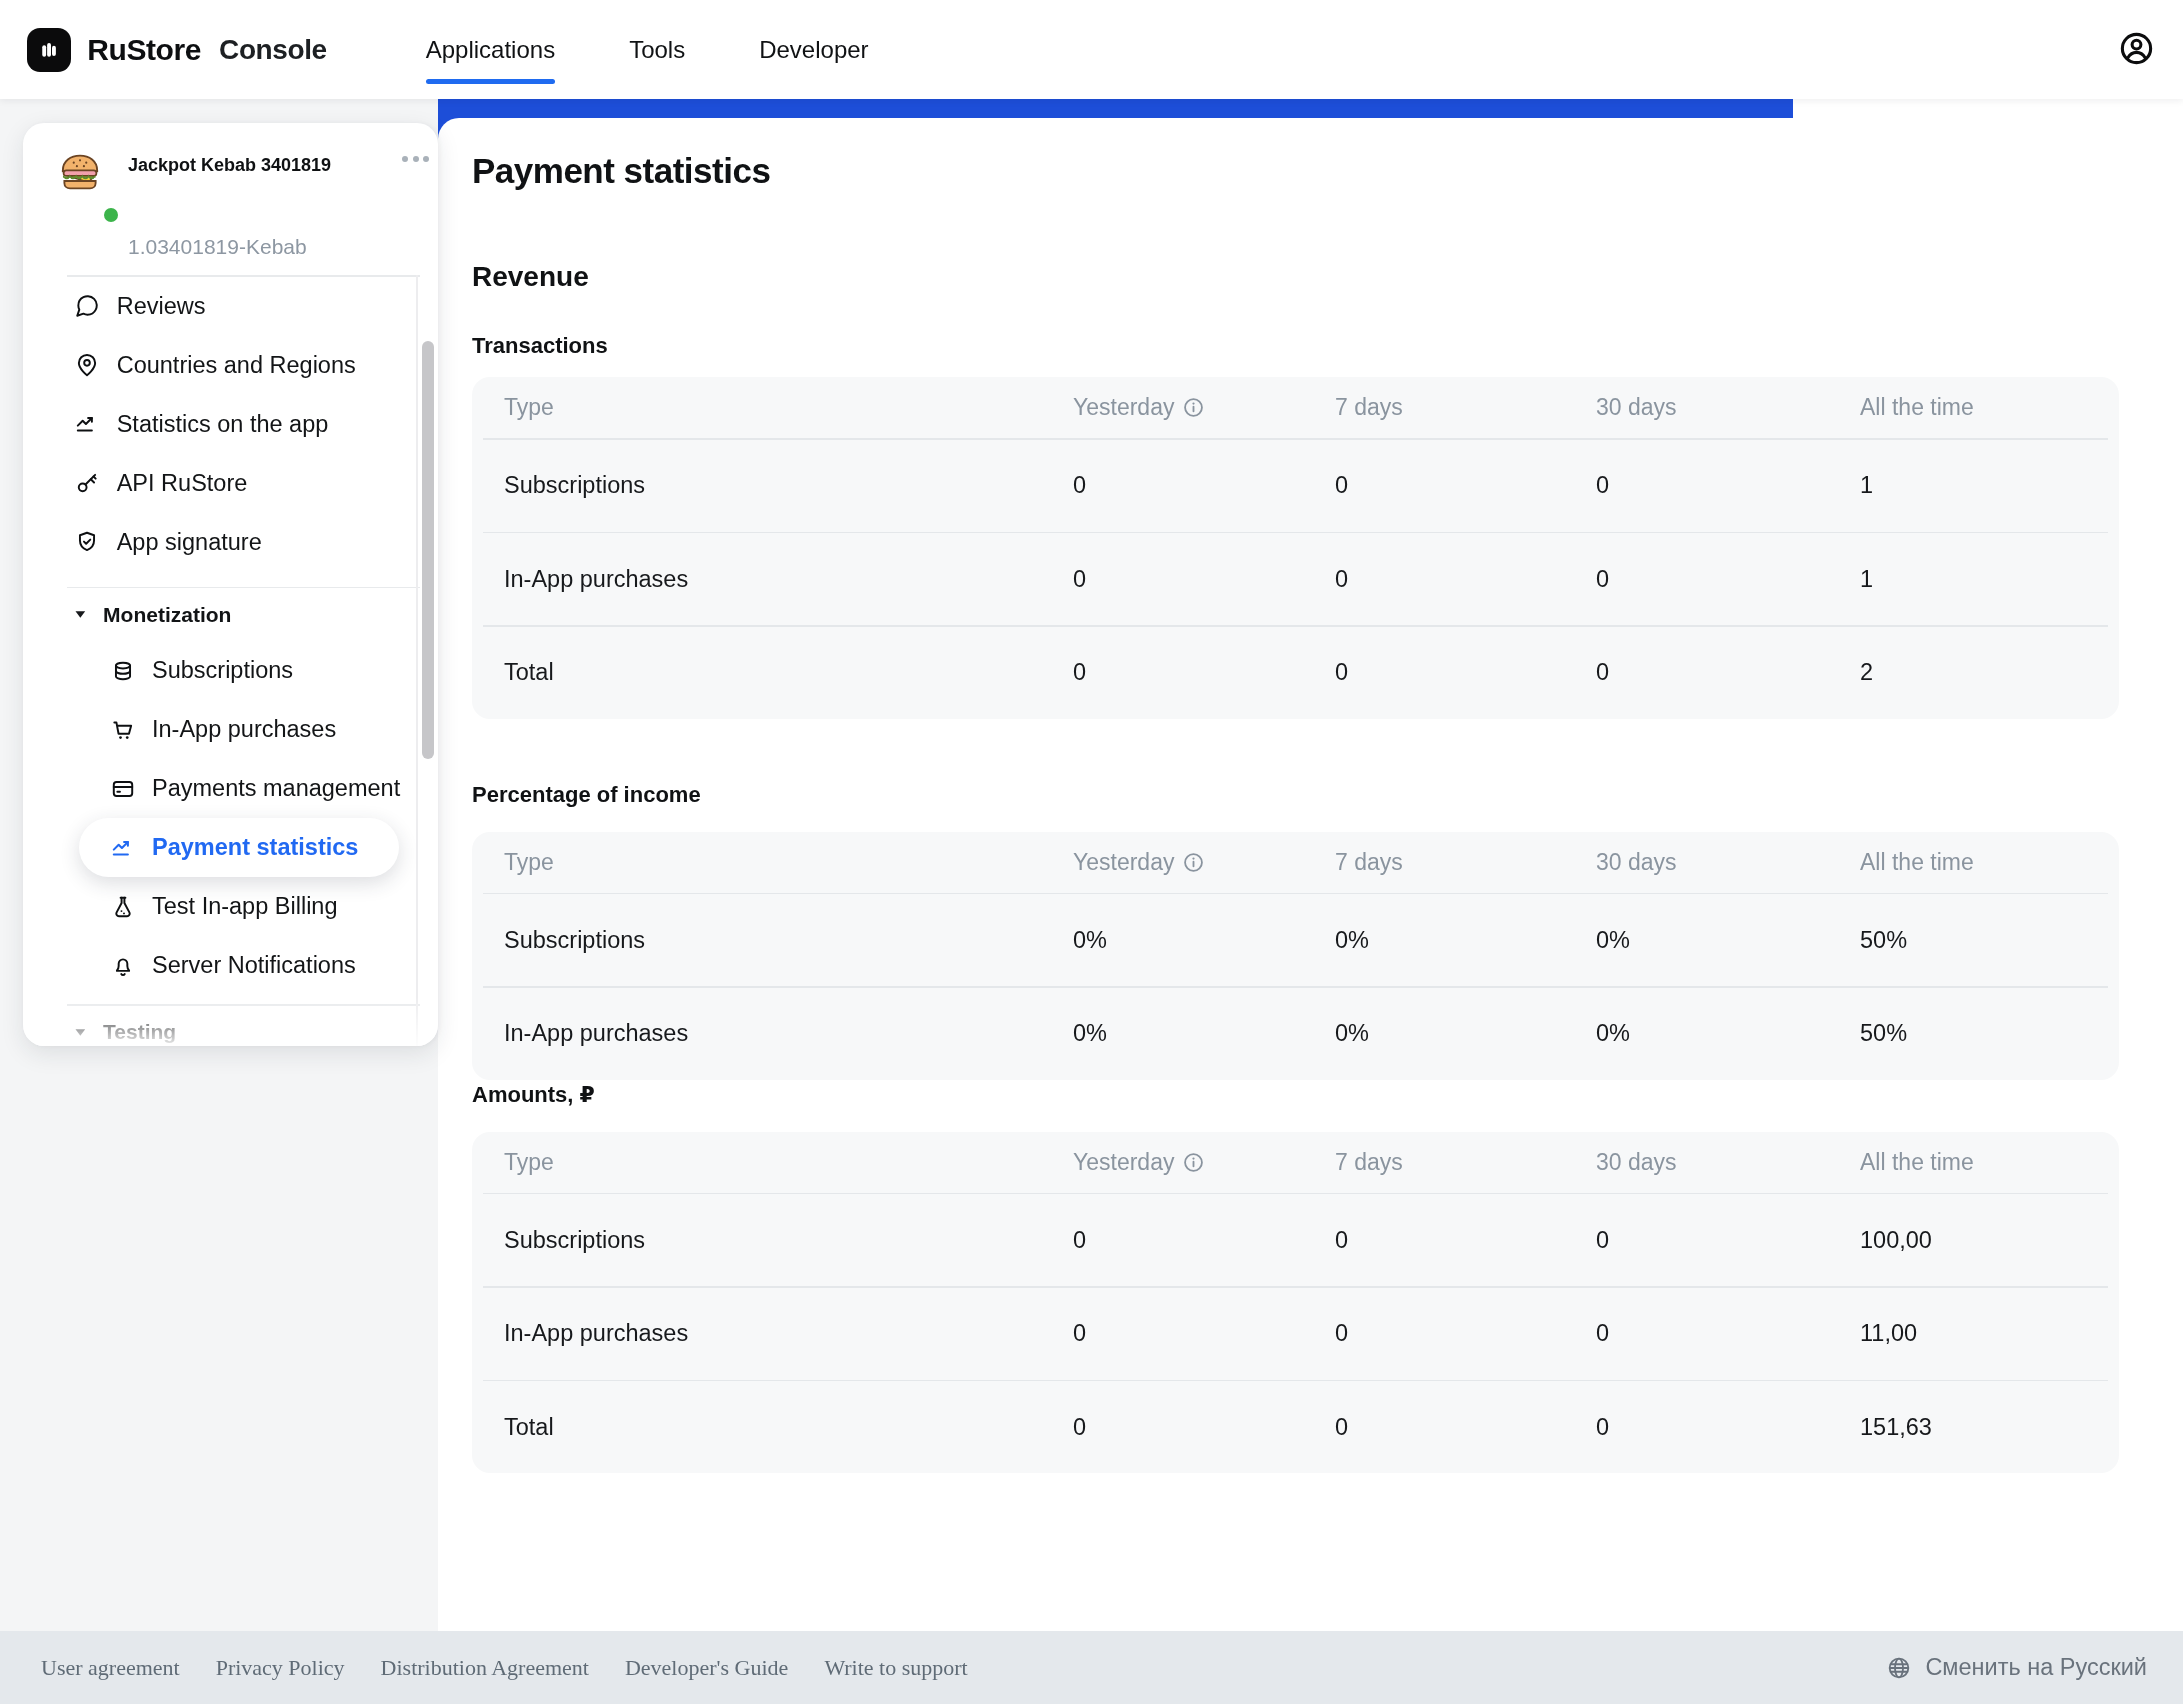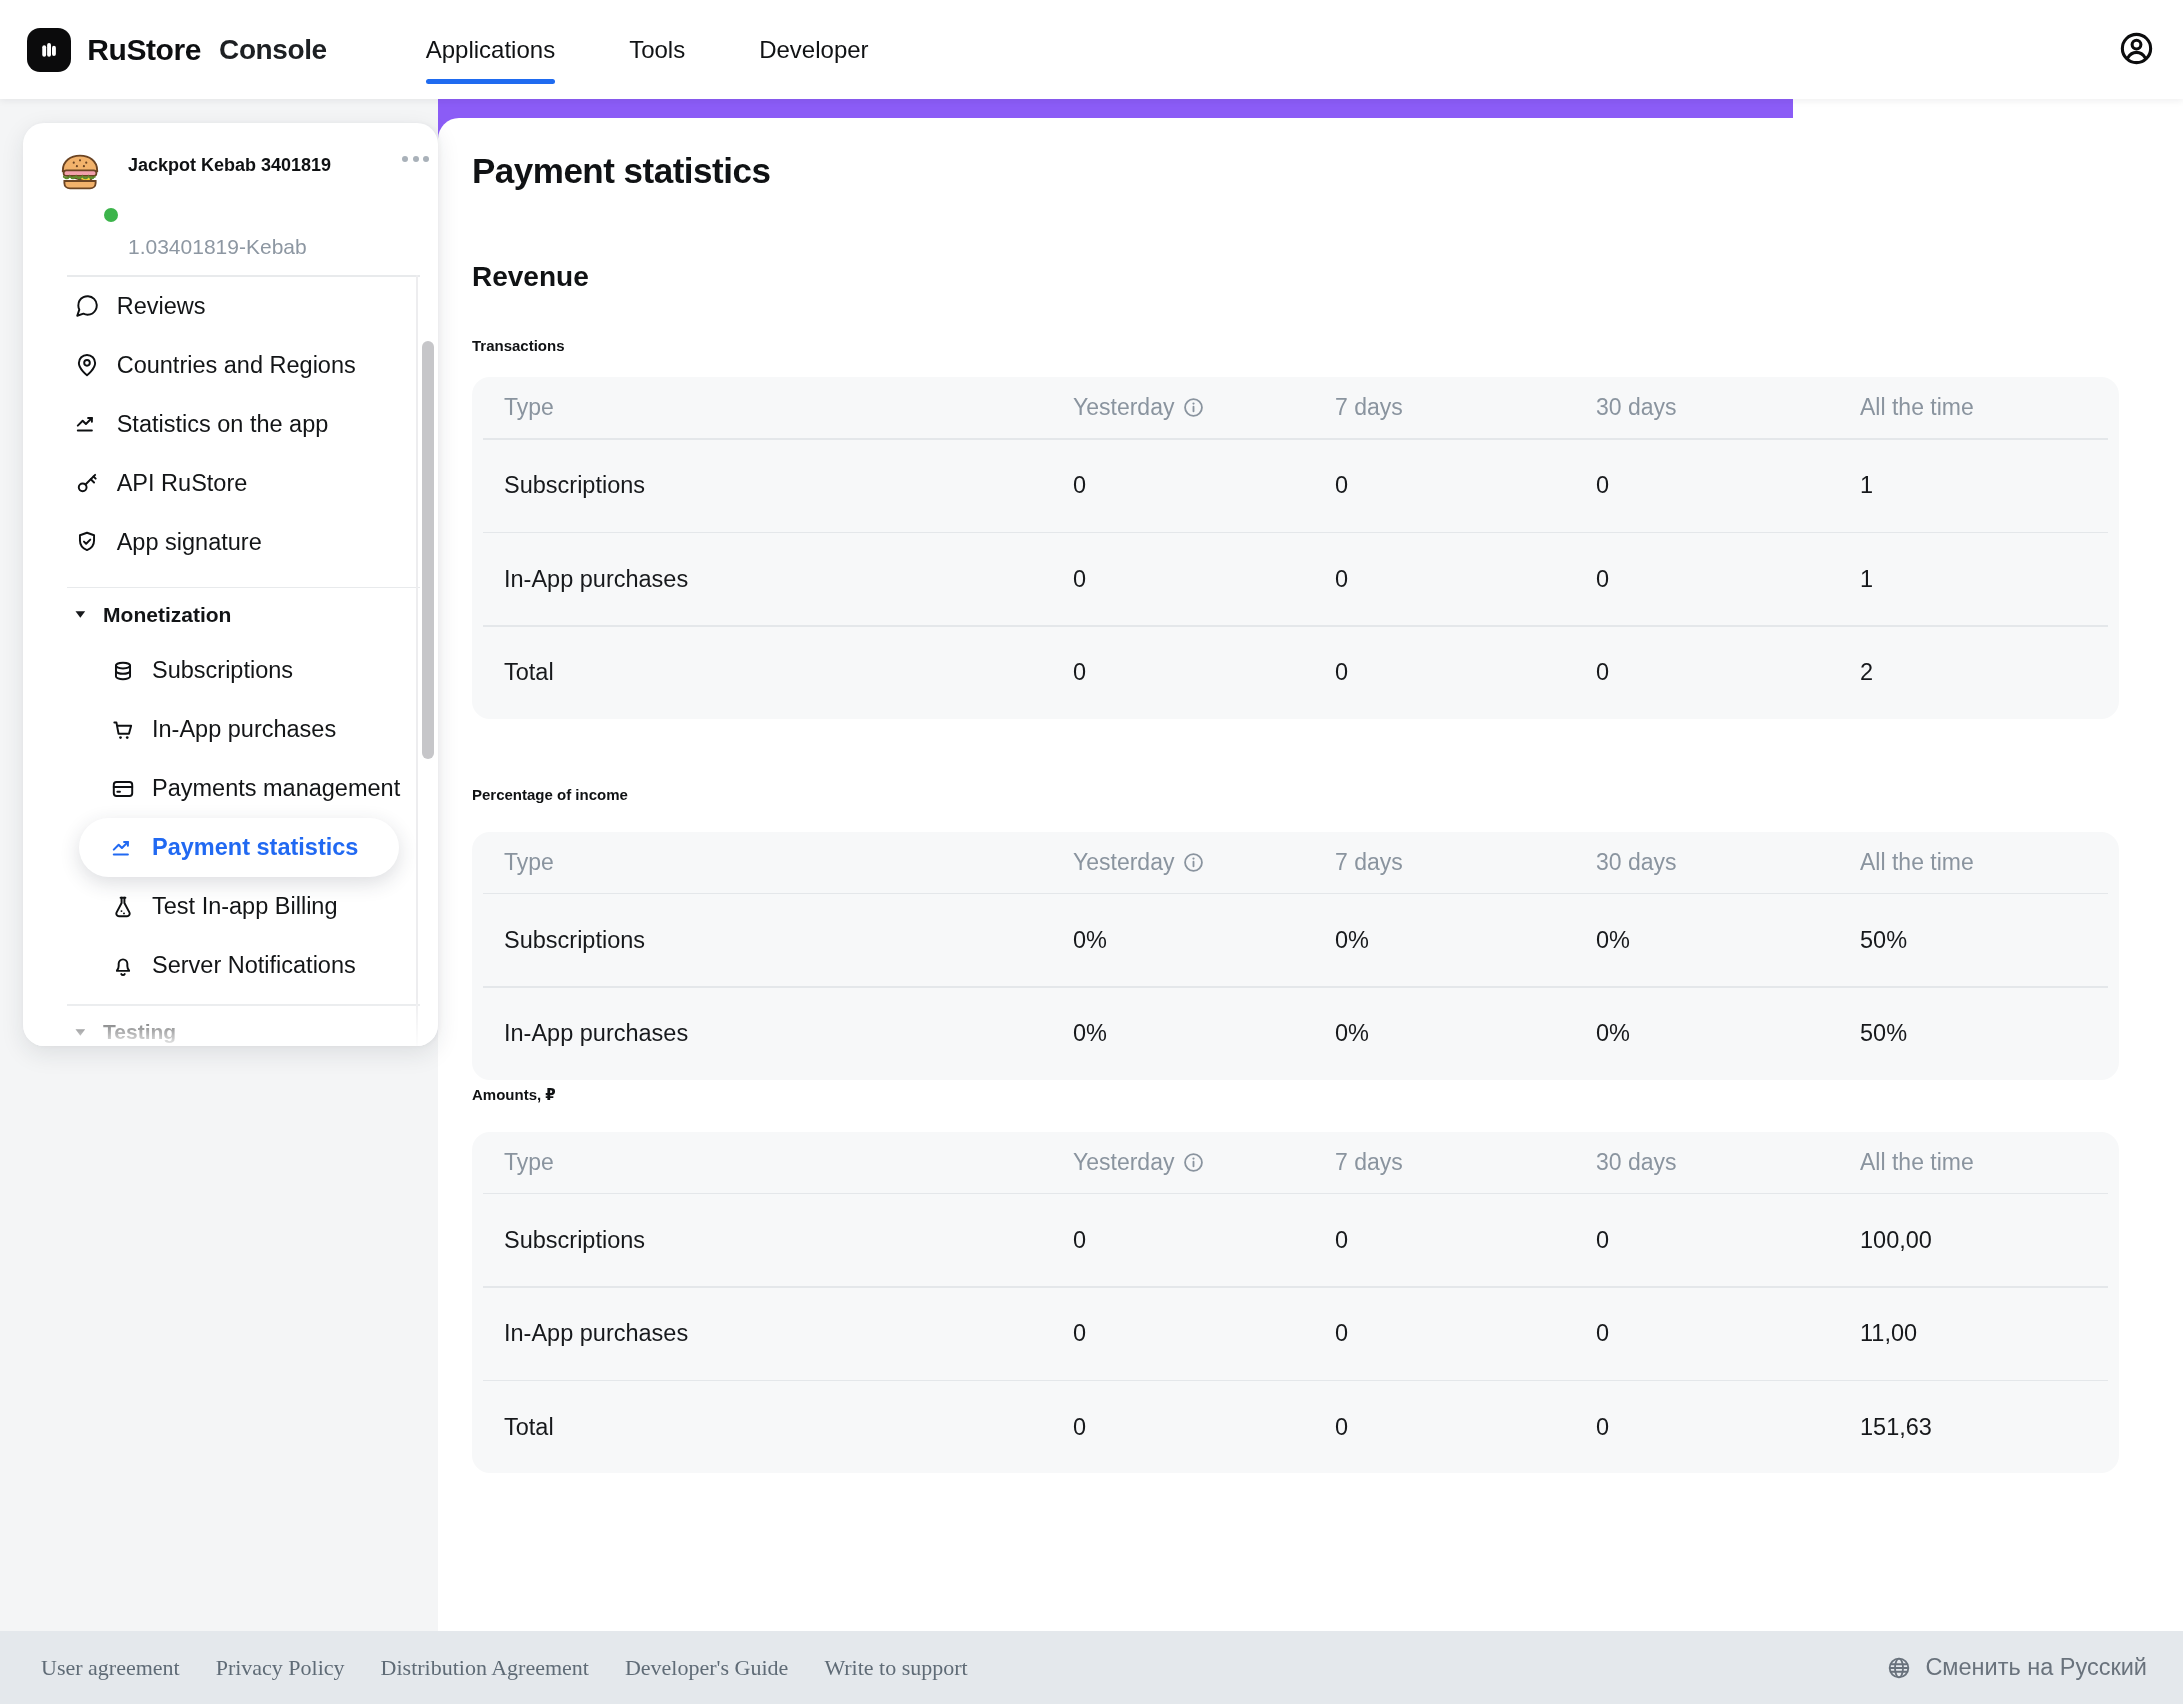--- a/index.html
+++ b/index.html
@@ -1,18 +1,18 @@
 <!DOCTYPE html>
 <html style="font-size:12px"><head>
 <meta charset="utf-8">
 <style>
   * { margin:0; padding:0; box-sizing:border-box; }
   html,body { width:2183px; height:1704px; overflow:hidden;
     font-family:"Liberation Sans","DejaVu Sans",sans-serif; color:#17191c; }
-  .stage { position:relative; width:1793px; height:1704px; background:#8b5cf6; }
+  .stage { position:relative; width:1793px; height:1704px; background:#1d4ed8; }
 
   
   .header { position:absolute; left:0; top:0; width:2183px; height:99px; background:#fff;
     display:flex; align-items:center; padding-left:26.5px; z-index:30;
     box-shadow:0 2.3px 7.6px rgba(20,30,40,.08); }
   .logo-mark { width:44px; height:44px; border-radius:13px; background:#0b0b0c;
     display:flex; align-items:center; justify-content:center; }
   .brand { margin-left:16.7px; font-size:30px; font-weight:800; letter-spacing:-0.4px; color:#0d0f11; }
   .brand-suffix { margin-left:18px; font-size:28px; font-weight:600; letter-spacing:-0.4px; color:#1d2023; }
   .nav { display:flex; margin-left:99px; gap:74px; height:99px;justify-content:center; }
@@ -53,21 +53,21 @@
   .sect .lbl { margin-left:14.4px; }
   .scroll-line { position:absolute; left:393px; top:152px; bottom:0; width:1.5px; background:#ededef; }
   .scroll-thumb { position:absolute; left:399px; top:218px; width:12px; height:418px; border-radius:6px;
     background:#c6c6c9; cursor:pointer; }
 
   
   .main-card { position:absolute; left:438px; top:118px; width:1719px; height:1513px; background:#fff;
     border-radius:21px 21px 0 0; padding-left:34px; }
   .page-title { margin-top:33px; font-size:35px; line-height:39px; font-weight:700; letter-spacing:-0.5px; color:#101214; }
   .h2 { margin-top:71px; font-size:28px; line-height:32px; font-weight:700; color:#101214; }
-  .h3 { font-size:15px; line-height:29px; font-weight:700; color:#101214; }
+  .h3 { font-size:22px; line-height:29px; font-weight:700; color:#101214; }
   .h3.t1 { margin-top:38px; } .h3.t2 { margin-top:61px; } .h3.t3 { }
   .tbl { width:1647px; border-radius:18px; background:#f7f8f9; overflow:hidden; }
   .tbl.m1 { margin-top:17.4px; } .tbl.m2 { margin-top:23px; }
   .trow { display:grid; grid-template-columns:569px 262px 261px 264px 1fr; align-items:center; padding-left:32px; }
   .trow.thead { height:61px; color:#8a949f; font-size:23px; }
   .trow.tdata { height:92px; color:#17191c; font-size:23.5px; }
   .tdivider { height:1.5px; background:#e4e7ea; margin:0 10.6px; }
   .th-cell { display:flex; align-items:center; }
   .info-ic { width:23px; height:23px; margin-left:7.6px; color:#8a949f; cursor:pointer; }
 

